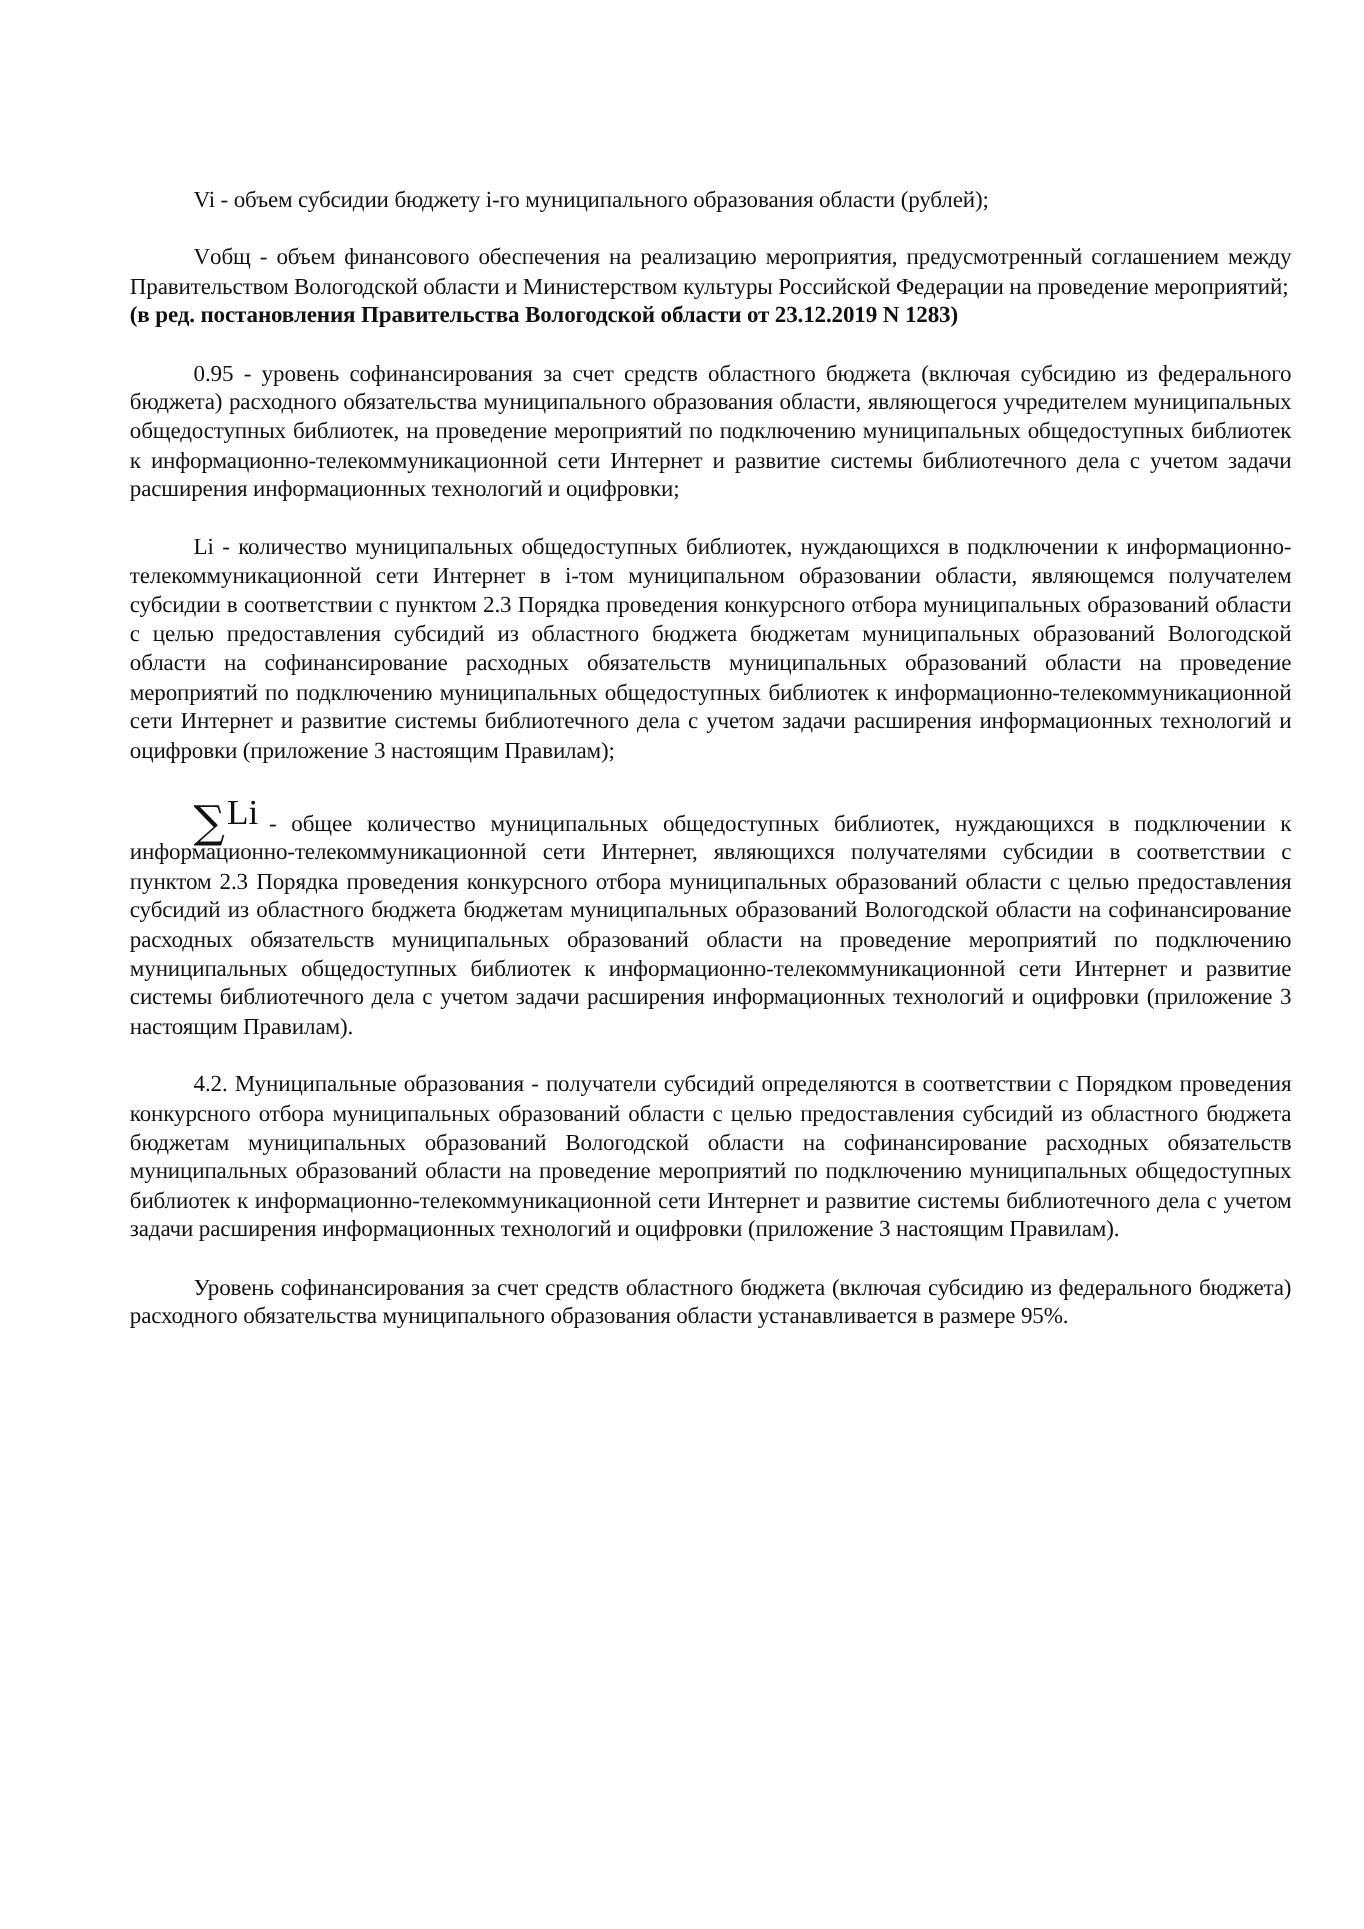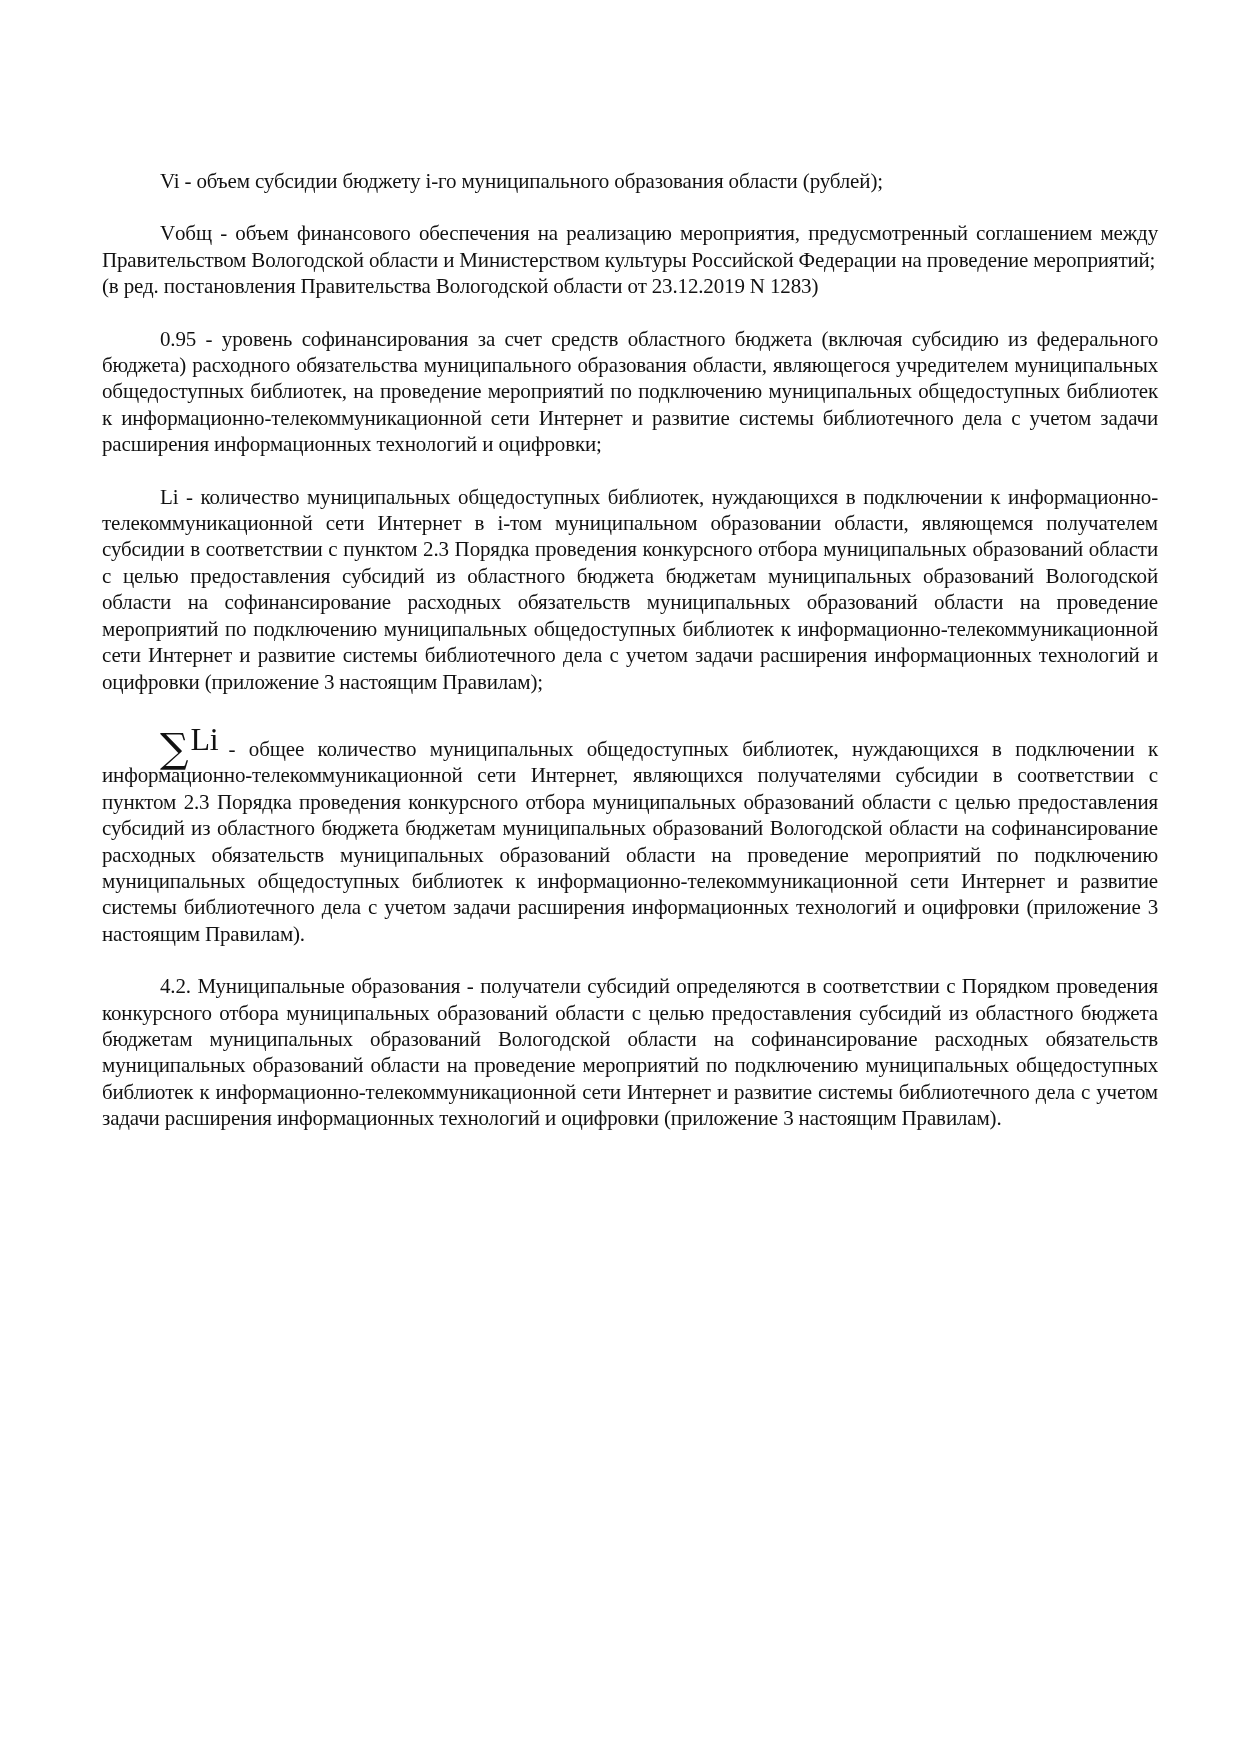--- a/index.html
+++ b/index.html
@@ -1,29 +1,29 @@
 <!DOCTYPE html>
 <html><head>
 <meta charset="utf-8">
 <style>
   html, body { margin: 0; padding: 0; background: #ffffff; }
   body { width: 1240px; height: 1754px; position: relative; overflow: hidden; }
   .page {
     position: absolute;
-    left: 102px;
+    left: 118px;
     top: 168px;
     width: 1056px;
     font-family: "Liberation Serif", "DejaVu Serif", serif;
     font-size: 21px;
     line-height: 26.4px;
     color: #111111;
     letter-spacing: -0.15px;
   }
   .p { margin: 0; text-align: justify; text-indent: 58px; }
-  .p.noindent { text-indent: 0; text-align: left; }
+  .p.noindent { text-indent: 0; text-align: left; font-weight: bold; }
   .gap { height: 26px; }
   .sigma {
     font-family: "DejaVu Serif", serif;
     font-size: 40px;
     line-height: 26px;
     position: relative;
     top: 6px;
     margin-right: 2px;
   }
   .sigma-li { font-size: 32px; position: relative; top: -6px; margin-right: 10px; }
@@ -52,14 +52,15 @@
   <div class="gap" style="height:30px"></div>
 
   <p class="p sigma-p"><span class="sigma">∑</span><span class="sigma-li">Li</span><span>- общее количество муниципальных общедоступных библиотек, нуждающихся в подключении к информационно-телекоммуникационной сети Интернет, являющихся получателями субсидии в соответствии с пунктом 2.3 Порядка проведения конкурсного отбора муниципальных образований области с целью предоставления субсидий из областного бюджета бюджетам муниципальных образований Вологодской области на софинансирование расходных обязательств муниципальных образований области на проведение мероприятий по подключению муниципальных общедоступных библиотек к информационно-телекоммуникационной сети Интернет и развитие системы библиотечного дела с учетом задачи расширения информационных технологий и оцифровки (приложение 3 настоящим Правилам).</span></p>
 
   <div class="gap"></div>
 
   <p class="p">4.2. Муниципальные образования - получатели субсидий определяются в соответствии с Порядком проведения конкурсного отбора муниципальных образований области с целью предоставления субсидий из областного бюджета бюджетам муниципальных образований Вологодской области на софинансирование расходных обязательств муниципальных образований области на проведение мероприятий по подключению муниципальных общедоступных библиотек к информационно-телекоммуникационной сети Интернет и развитие системы библиотечного дела с учетом задачи расширения информационных технологий и оцифровки (приложение 3 настоящим Правилам).</p>
 
   <div class="gap"></div>
 
+  <p class="p">Уровень софинансирования за счет средств областного бюджета (включая субсидию из федерального бюджета) расходного обязательства муниципального образования области устанавливается в размере 95%.</p>
 
 </div>
 
 </body></html>

